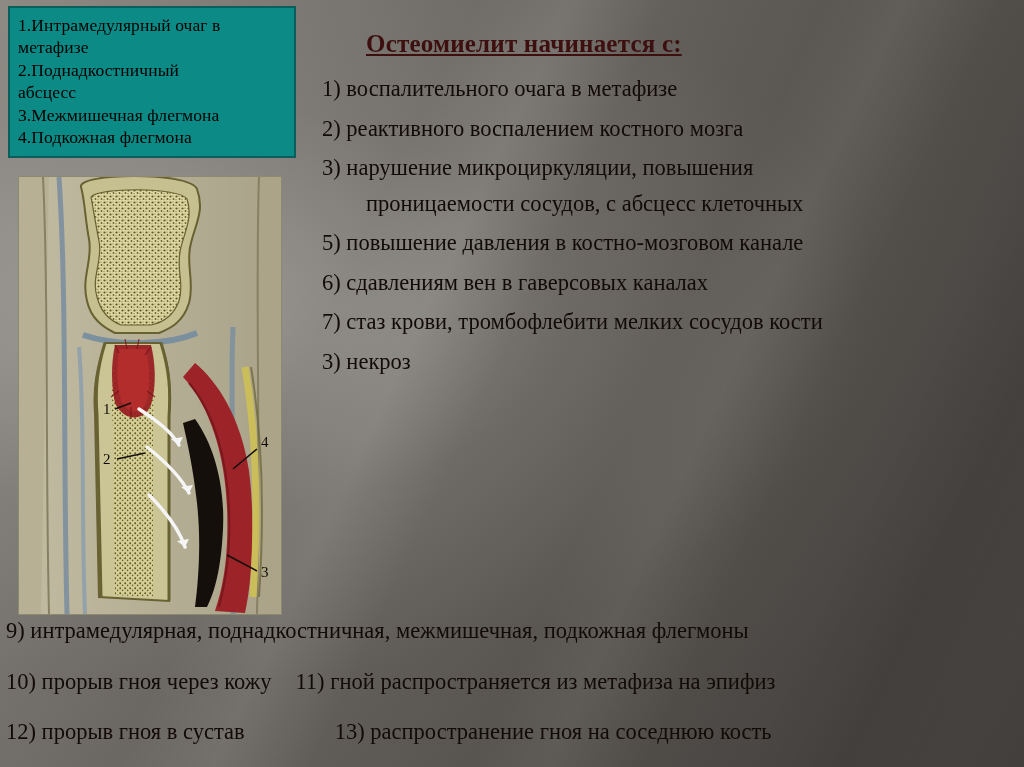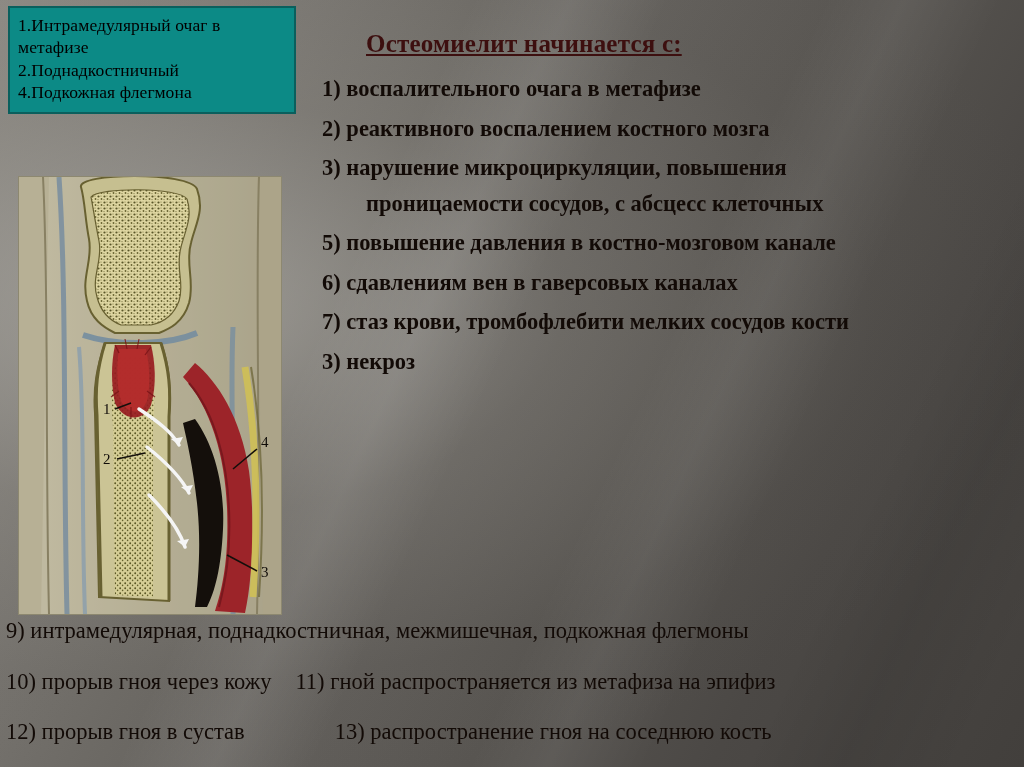--- a/index.html
+++ b/index.html
@@ -81,21 +81,20 @@
     text-decoration: underline;
     letter-spacing: 0.2px;
     z-index: 4;
   }
   #list-main {
     position: absolute;
     left: 322px;
     top: 78px;
     width: 690px;
     z-index: 4;
-    font-weight: bold;
   }
   #list-main .item {
     color: #120a06;
     font-family: "Liberation Serif", serif;
     font-size: 22.5px;
     line-height: 1.0;
     margin-bottom: 17px;
     white-space: nowrap;
   }
   #list-main .item .cont {
@@ -126,20 +125,22 @@
 </style>
 </head>
 <body>
 
 <div id="slide">
 
   <div id="caption-box">
     <div class="cap-line">1.Интрамедулярный очаг в</div>
     <div class="cap-line">метафизе</div>
     <div class="cap-line">2.Поднадкостничный</div>
+    <div class="cap-line">абсцесс</div>
+    <div class="cap-line">3.Межмишечная флегмона</div>
     <div class="cap-line">4.Подкожная флегмона</div>
   </div>
 
   <div id="illustration">
     <svg class="ill-svg" width="262" height="437" viewBox="0 0 262 437" xmlns="http://www.w3.org/2000/svg">
       <defs>
         <pattern id="spong" width="6" height="6" patternUnits="userSpaceOnUse">
           <rect width="6" height="6" fill="#e8dfa8"></rect>
           <circle cx="1.5" cy="1.5" r="1.1" fill="#5d5a2a"></circle>
           <circle cx="4.5" cy="4.0" r="0.9" fill="#6b6630"></circle>

